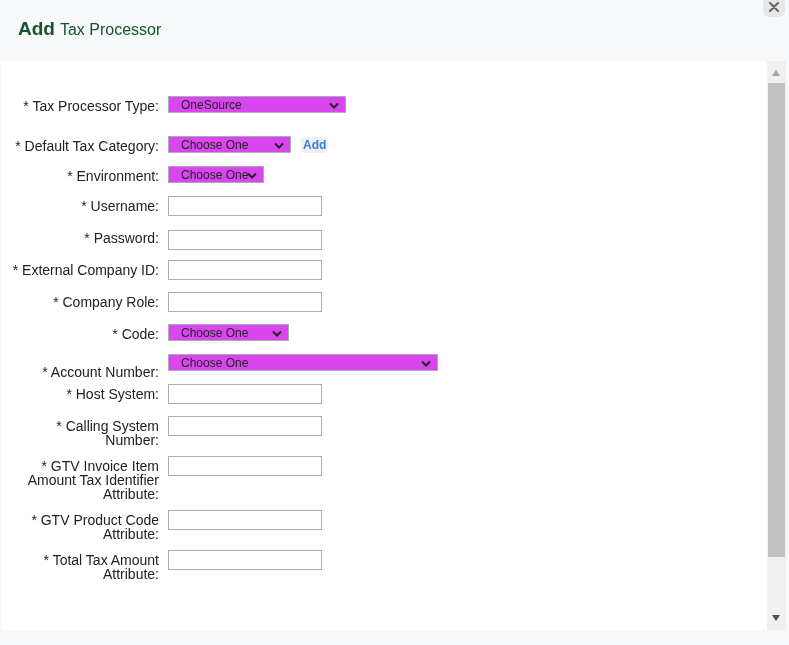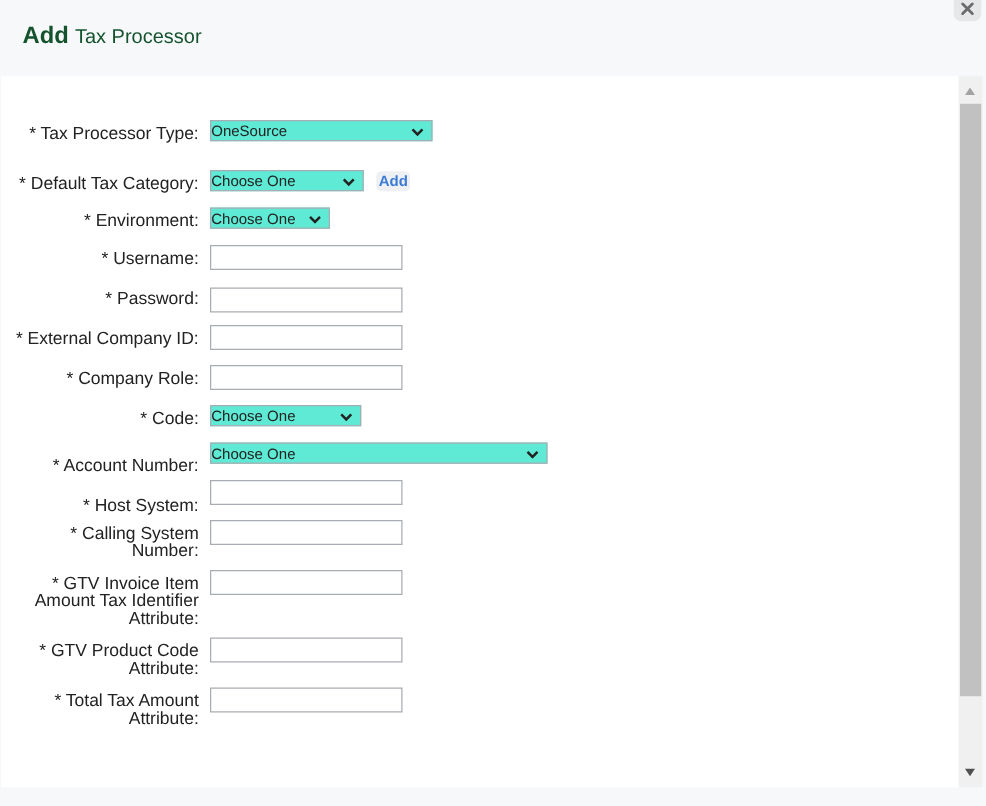--- a/index.html
+++ b/index.html
@@ -61,23 +61,23 @@
     position:absolute; right:602px; width:150px; text-align:right;
     font-size:14px; line-height:14px; color:#222;
   }
   .lbl.wide { width:160px; }
   .inp {
     position:absolute; left:168px; width:152px; height:18px;
     border:1px solid #a8acb3; background:#fff; box-sizing:content-box;
   }
   .sel {
     position:absolute; left:168px; height:17px;
-    border:1px solid #a8acb3; background:#5eead4;
+    border:1px solid #a8acb3; background:#d946ef;
     font-size:12px; line-height:17px; color:#222;
-    padding-left:0; box-sizing:border-box; cursor:pointer;
+    padding-left:12px; box-sizing:border-box; cursor:pointer;
   }
   .sel .chev {
     position:absolute; right:6px; top:5px; width:10px; height:7px;
   }
   .add-link {
     position:absolute; left:300px; top:-1px;
     font-size:12px; font-weight:bold; color:#3a7bd5;
     background:#eef0f3; border-radius:4px; padding:1px 2px; cursor:pointer;
   }
 </style>
@@ -163,21 +163,21 @@
     <div class="lbl wide" style="top:1px;margin-top:8px;">* Account Number:</div>
     <div class="sel" style="left:167px; top:-2px; width:270px;">
       <span>Choose One</span>
       <svg class="chev" viewBox="0 0 10 7">
           <path d="M1 1.5 L5 5.5 L9 1.5" stroke="#222" stroke-width="2" fill="none"></path>
         </svg>
     </div>
   </div>
 
   <div class="row" style="top:325px;">
-    <div class="lbl wide" style="top:11px;">* Host System:</div>
+    <div class="lbl wide" style="top:1px;">* Host System:</div>
     <div class="inp" style="left:167px; top:-2px;"></div>
   </div>
 
   <div class="row" style="top:357px;">
     <div class="lbl wide" style="top:1px;">
       <div>* Calling System</div>
       <div>Number:</div>
     </div>
     <div class="inp" style="left:167px; top:-2px;"></div>
   </div>

